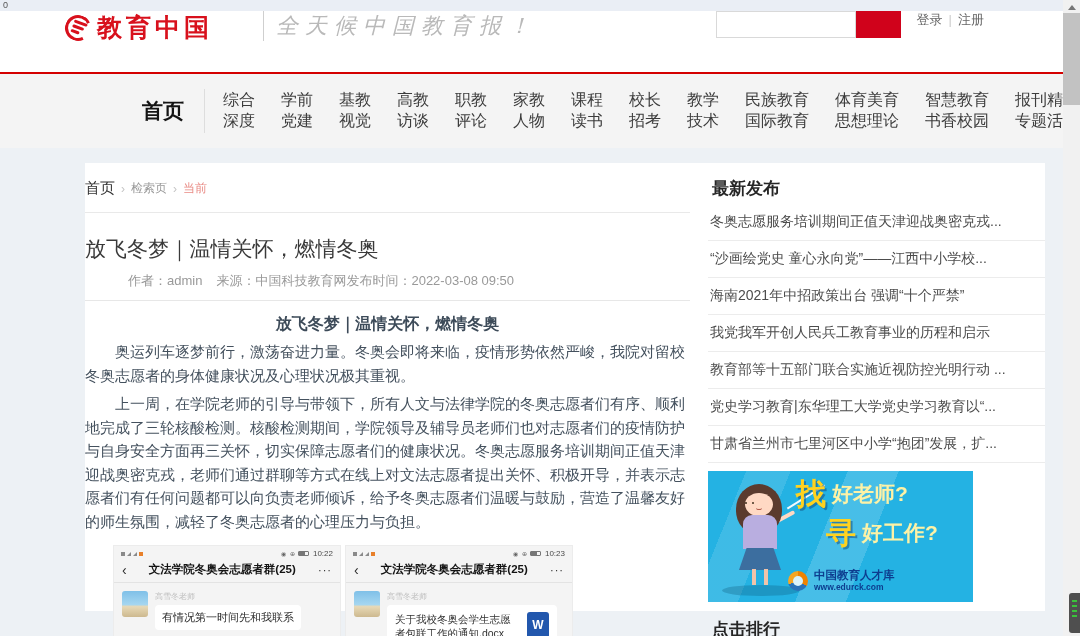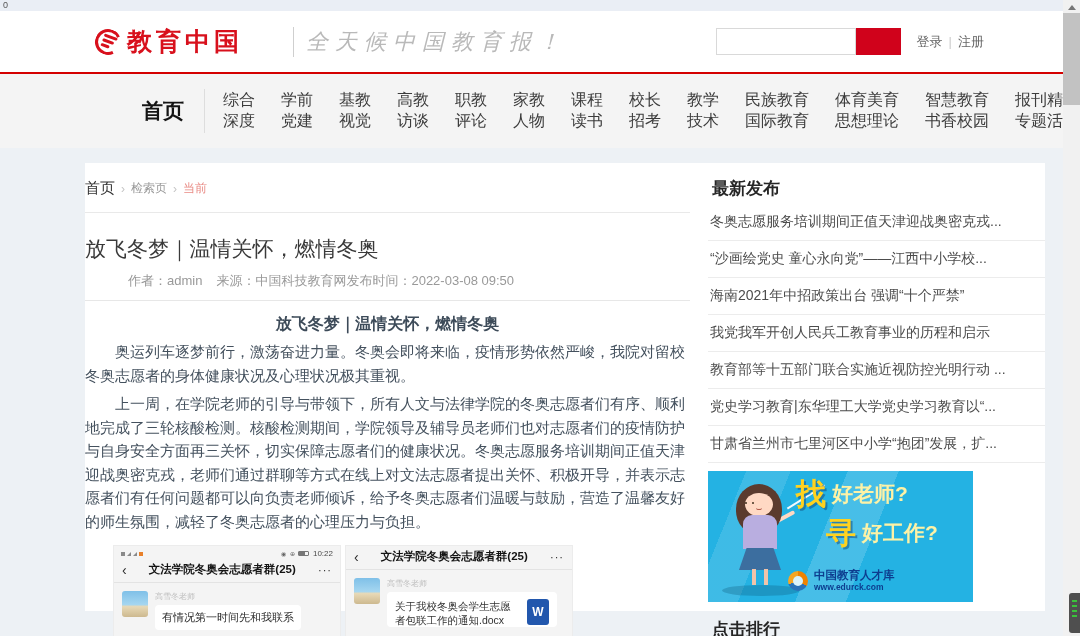--- a/index.html
+++ b/index.html
@@ -3,21 +3,21 @@
 <meta charset="utf-8">
 <style>
   * { margin:0; padding:0; box-sizing:border-box; }
   html,body { width:1080px; height:636px; overflow:hidden; }
   body { font-family:"Liberation Sans","DejaVu Sans",sans-serif; background:#edf1f5; position:relative; }
 
   
   .top-strip { height:11px; background:#eaeef5; font-size:9px; color:#555; line-height:11px; padding-left:3px; }
 
   
-  .site-header { height:61px; background:#fff; display:flex; align-items:center; padding:0 96px 0 95px; }
+  .site-header { height:61px; background:#fff; display:flex; align-items:flex-start; padding:0 96px 0 65px; }
   .logo { display:flex; align-items:center; cursor:pointer; }
   .logo-mark { width:26px; height:26px; border:3px solid #d8101c; border-right-color:transparent; border-radius:50%; position:relative; margin-right:6px; transform:rotate(20deg); }
   .logo-mark i { position:absolute; left:4px; height:3px; background:#d8101c; border-radius:2px; }
   .logo-mark i:nth-child(1){ top:3px; width:14px; } .logo-mark i:nth-child(2){ top:8px; width:12px; } .logo-mark i:nth-child(3){ top:13px; width:9px; }
   .logo-name { color:#d8101c; font-size:25px; font-weight:bold; letter-spacing:4px; font-family:"Liberation Serif","DejaVu Serif",serif; }
   .slogan-wrap { display:flex; align-items:center; margin-left:50px; }
   .slogan-bar { width:1px; height:30px; background:#cfcfcf; margin-right:12px; }
   .slogan { color:#b9b9b9; font-size:22px; letter-spacing:7px; font-style:italic; font-family:"Liberation Serif","DejaVu Serif",serif; }
   .search-group { margin-left:auto; display:flex; align-items:center; }
   .search-input { width:140px; height:27px; border:1px solid #d9d9d9; outline:none; font-size:13px; padding:0 6px; }
@@ -261,20 +261,33 @@
             <div>
               <div class="sender">高雪冬老师</div>
               <div class="bubble">有情况第一时间先和我联系</div>
             </div>
           </div>
 
         </div>
       </div>
 
       <div class="shot">
+        <div class="shot-status">
+          <span class="st-left">
+              <span class="sq"></span>
+              <span class="tri"></span>
+              <span class="tri"></span>
+              <span class="sq orange"></span>
+            </span>
+          <span class="st-right">
+            <span class="st-glyphs">◉ ⊕</span>
+            <span class="battery"></span>
+            <span class="st-time">10:23</span>
+          </span>
+        </div>
         <div class="shot-header">
           <span class="back">‹</span>
           <span class="shot-title">文法学院冬奥会志愿者群(25)</span>
           <span class="more">···</span>
         </div>
         <div class="chat-body">
           <div class="msg">
             <span class="avatar beach"></span>
             <div>
               <div class="sender">高雪冬老师</div>

